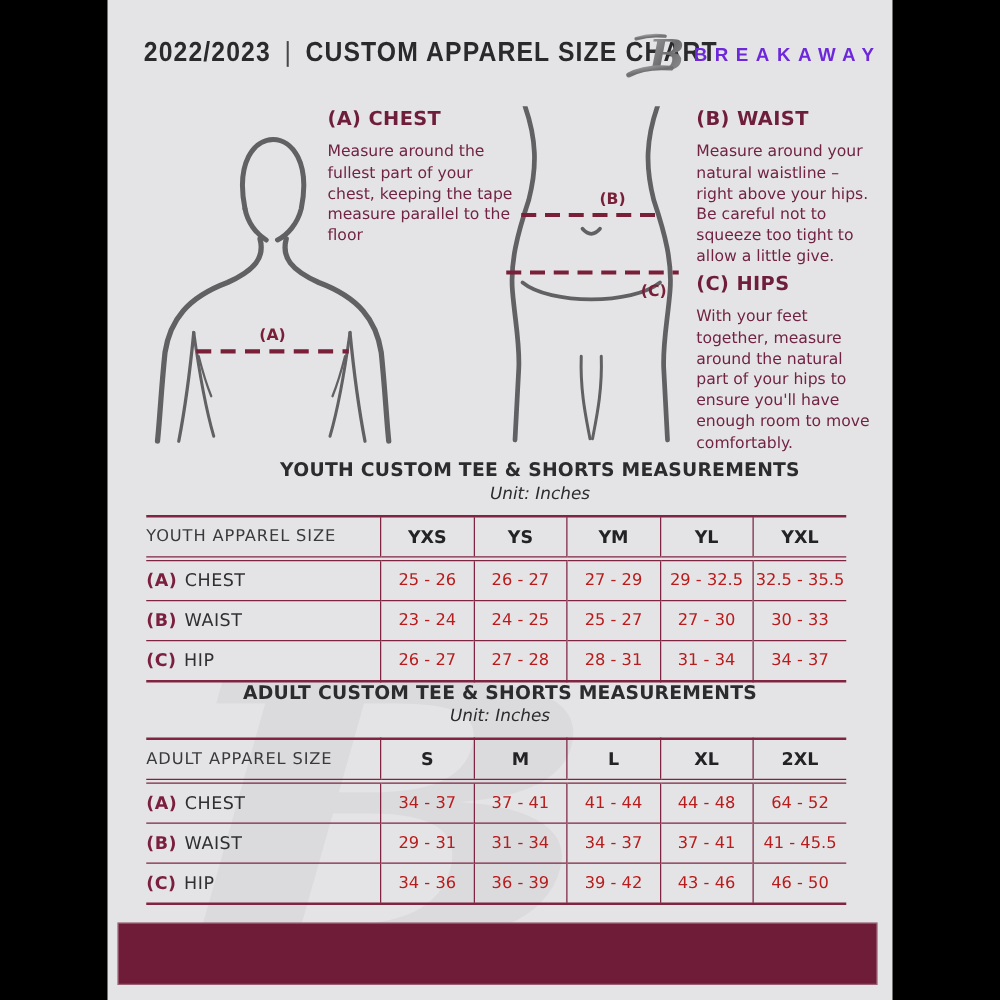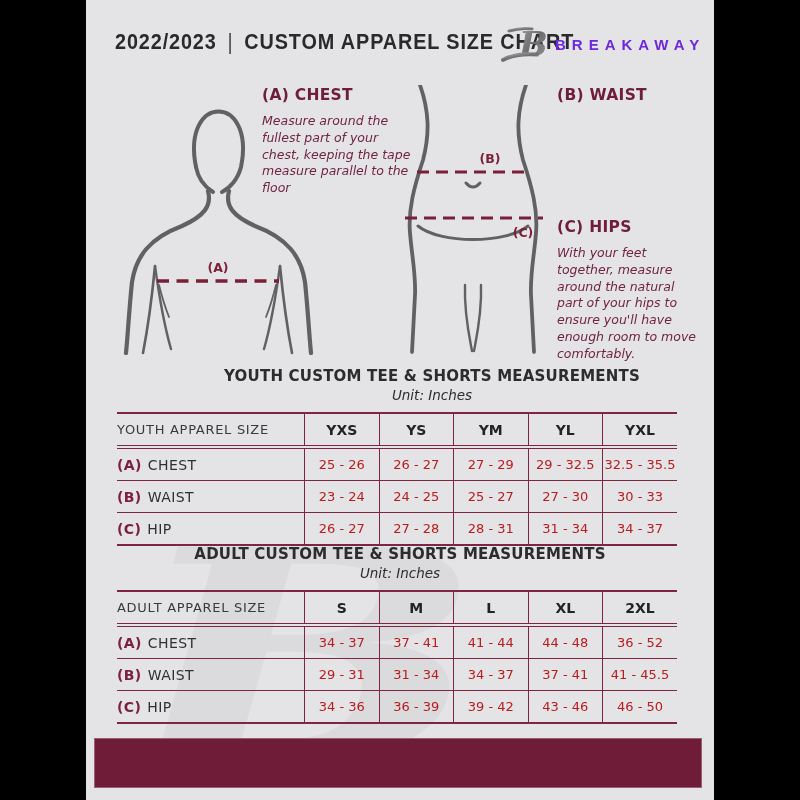--- a/index.html
+++ b/index.html
@@ -33,21 +33,21 @@
 
   
   .fig{position:absolute;z-index:1;}
   .fig-upper{left:35px;top:85px;}
   .fig-lower{left:312px;top:85px;}
   .sec{position:absolute;z-index:1;}
   .txt-a{left:176px;top:86px;width:150px;}
   .txt-b{left:471px;top:86px;width:144px;}
   .txt-c{left:471px;top:218px;width:146px;}
   .sec-h{margin:0 0 9px;font-weight:bold;font-size:15.5px;letter-spacing:.3px;color:var(--accent);}
-  .sec-p{margin:0;font-style:italic;font-size:12.5px;line-height:1.34;color:#712343;}
+  .sec-p{margin:0;font-size:12.5px;line-height:1.34;color:#712343;}
 
   
   .table-caption{position:absolute;left:0;width:100%;text-align:center;z-index:1;}
   .cap-youth{top:367px;padding-left:32px;} .cap-adult{top:545px;}
   .cap-title{font-weight:bold;font-size:15px;letter-spacing:.2px;color:#2c2c2e;}
   .cap-unit{font-style:italic;font-size:13.5px;color:#2c2c2e;margin-top:2px;}
 
   
   table.tbl{position:absolute;left:31px;width:560px;border-collapse:collapse;table-layout:fixed;z-index:1;
     border-top:2px solid var(--tb);border-bottom:2px solid var(--tb);}
@@ -126,20 +126,21 @@
     <path d="M 7,133 L 145,133" stroke="#7a1f38" stroke-width="3.2" stroke-dasharray="12 7" fill="none"></path>
     <text x="125" y="152" text-anchor="middle" font-family="DejaVu Sans, sans-serif" font-weight="bold" font-size="12.5" fill="#7a1f38">(C)</text>
   </svg>
 
   <div class="sec txt-a">
     <h3 class="sec-h">(A) CHEST</h3>
     <p class="sec-p">Measure around the fullest part of your chest, keeping the tape measure parallel to the floor</p>
   </div>
   <div class="sec txt-b">
     <h3 class="sec-h">(B) WAIST</h3>
+    <p class="sec-p">Measure around your natural waistline – right above your hips. Be careful not to squeeze too tight to allow a little give.</p>
   </div>
   <div class="sec txt-c">
     <h3 class="sec-h">(C) HIPS</h3>
     <p class="sec-p">With your feet together, measure around the natural part of your hips to ensure you'll have enough room to move comfortably.</p>
   </div>
 
   <div class="table-caption cap-youth">
     <div class="cap-title">YOUTH CUSTOM TEE &amp; SHORTS MEASUREMENTS</div>
     <div class="cap-unit">Unit: Inches</div>
   </div>
@@ -213,21 +214,21 @@
         <th class="size-code">2XL</th>
       </tr>
     </thead>
     <tbody>
       <tr>
         <td class="row-label"><span class="marker">(A)</span><span>CHEST</span></td>
         <td class="val">34 - 37</td>
         <td class="val">37 - 41</td>
         <td class="val">41 - 44</td>
         <td class="val">44 - 48</td>
-        <td class="val">36 - 52</td>
+        <td class="val">64 - 52</td>
       </tr>
       <tr>
         <td class="row-label"><span class="marker">(B)</span><span>WAIST</span></td>
         <td class="val">29 - 31</td>
         <td class="val">31 - 34</td>
         <td class="val">34 - 37</td>
         <td class="val">37 - 41</td>
         <td class="val">41 - 45.5</td>
       </tr>
       <tr>

